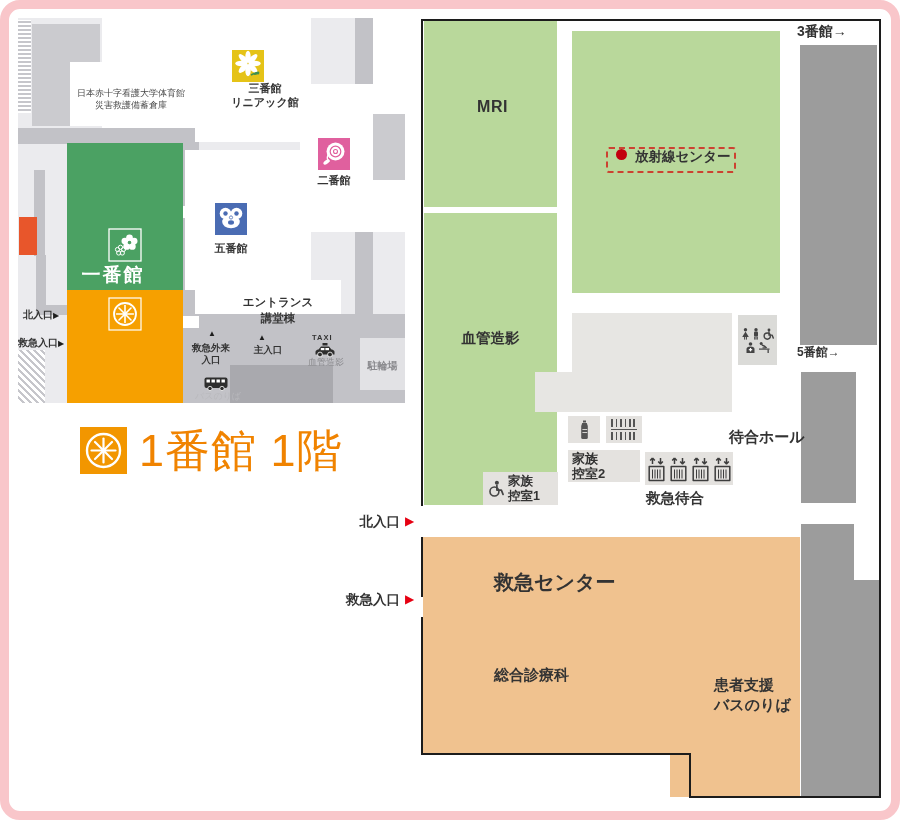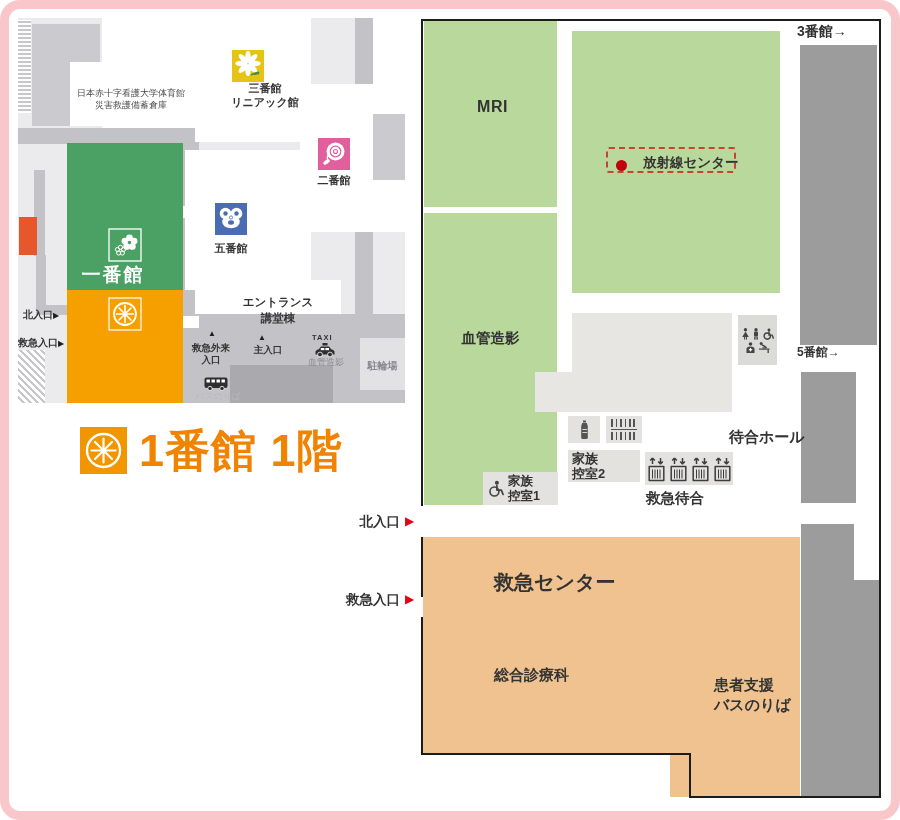--- a/index.html
+++ b/index.html
@@ -18,28 +18,28 @@
   .stairs-strip{background:repeating-linear-gradient(0deg,#fff 0 2px,#c6c6cb 2px 4px)}
   .hatch{background:repeating-linear-gradient(45deg,#fff 0 3px,#c6c6cb 3px 5px)}
   
   .edge{background:#1c1c1c}
   .green{background:#b9d89b}
   .tan{background:#f0c28f}
   .strip{background:#9c9c9c}
   .hall{background:#e7e6e3}
   .ibox{background:#e4e2df}
   .tbox{background:#dbdbd8}
-  .radbox{border:2px dashed #cc4231;border-radius:3px;display:flex;align-items:flex-end;
-          gap:16px;padding:0 8px;box-sizing:border-box}
+  .radbox{border:2px dashed #cc4231;border-radius:3px;display:flex;align-items:flex-start;
+          gap:8px;padding:0 8px;box-sizing:border-box}
   .dot{width:11px;height:11px;border-radius:50%;background:#c3000e;flex:0 0 auto}
   .red-tri{color:#e60012;font-size:12px;line-height:1}
   .blk-tri{color:#1c1c1c;font-size:8px;line-height:1}
   .st-row{height:8px;background:repeating-linear-gradient(90deg,#555 0 1.5px,transparent 1.5px 4.5px)}
   .st-mid{height:1.5px;background:#555;margin:1.5px 0}
-  .title-text{position:absolute;left:139px;top:421px;font-size:45px;font-weight:bold;
+  .title-text{position:absolute;left:139px;top:421px;font-size:45px;font-weight:normal;
               color:#f08300;letter-spacing:1px;white-space:nowrap}
   .elv-row{display:flex;gap:5px;align-items:center;justify-content:center;height:100%}
   .toilet-col{display:flex;flex-direction:column;align-items:center;justify-content:center;height:100%;gap:2px}
   .toilet-row{display:flex;gap:2px;align-items:flex-end;justify-content:center}
 </style>
 </head>
 <body>
 
 <div class="stage">
 

